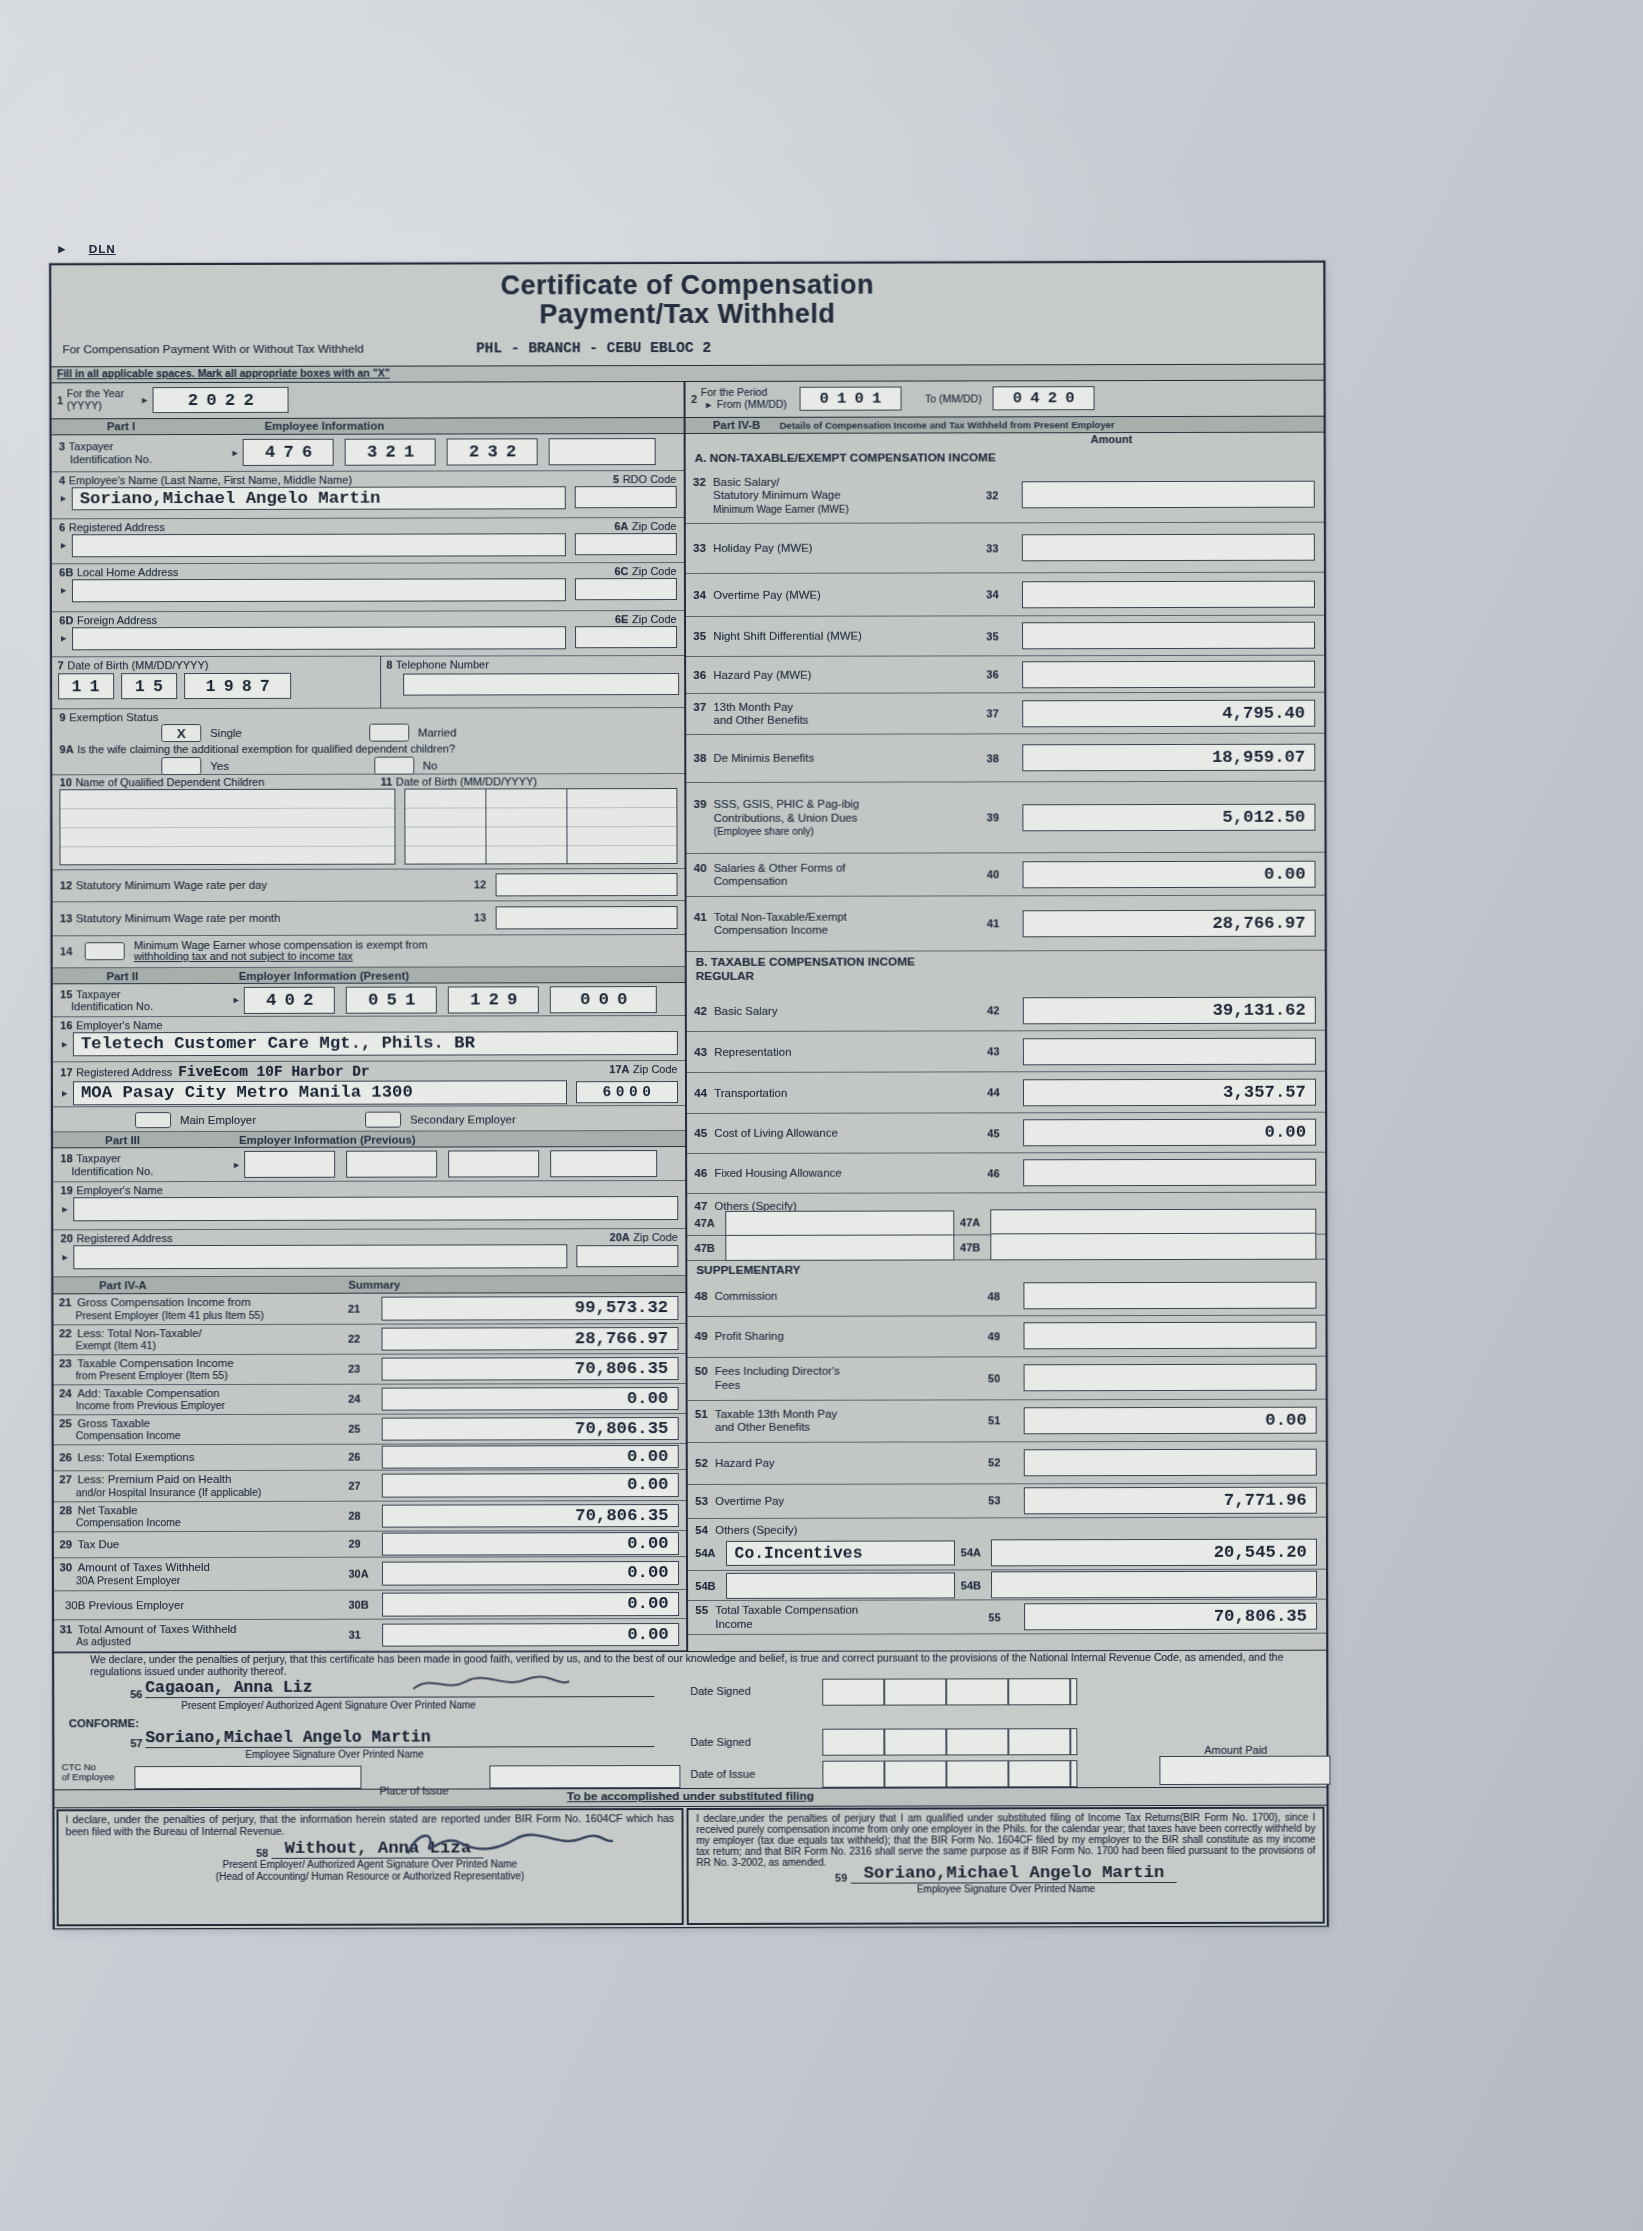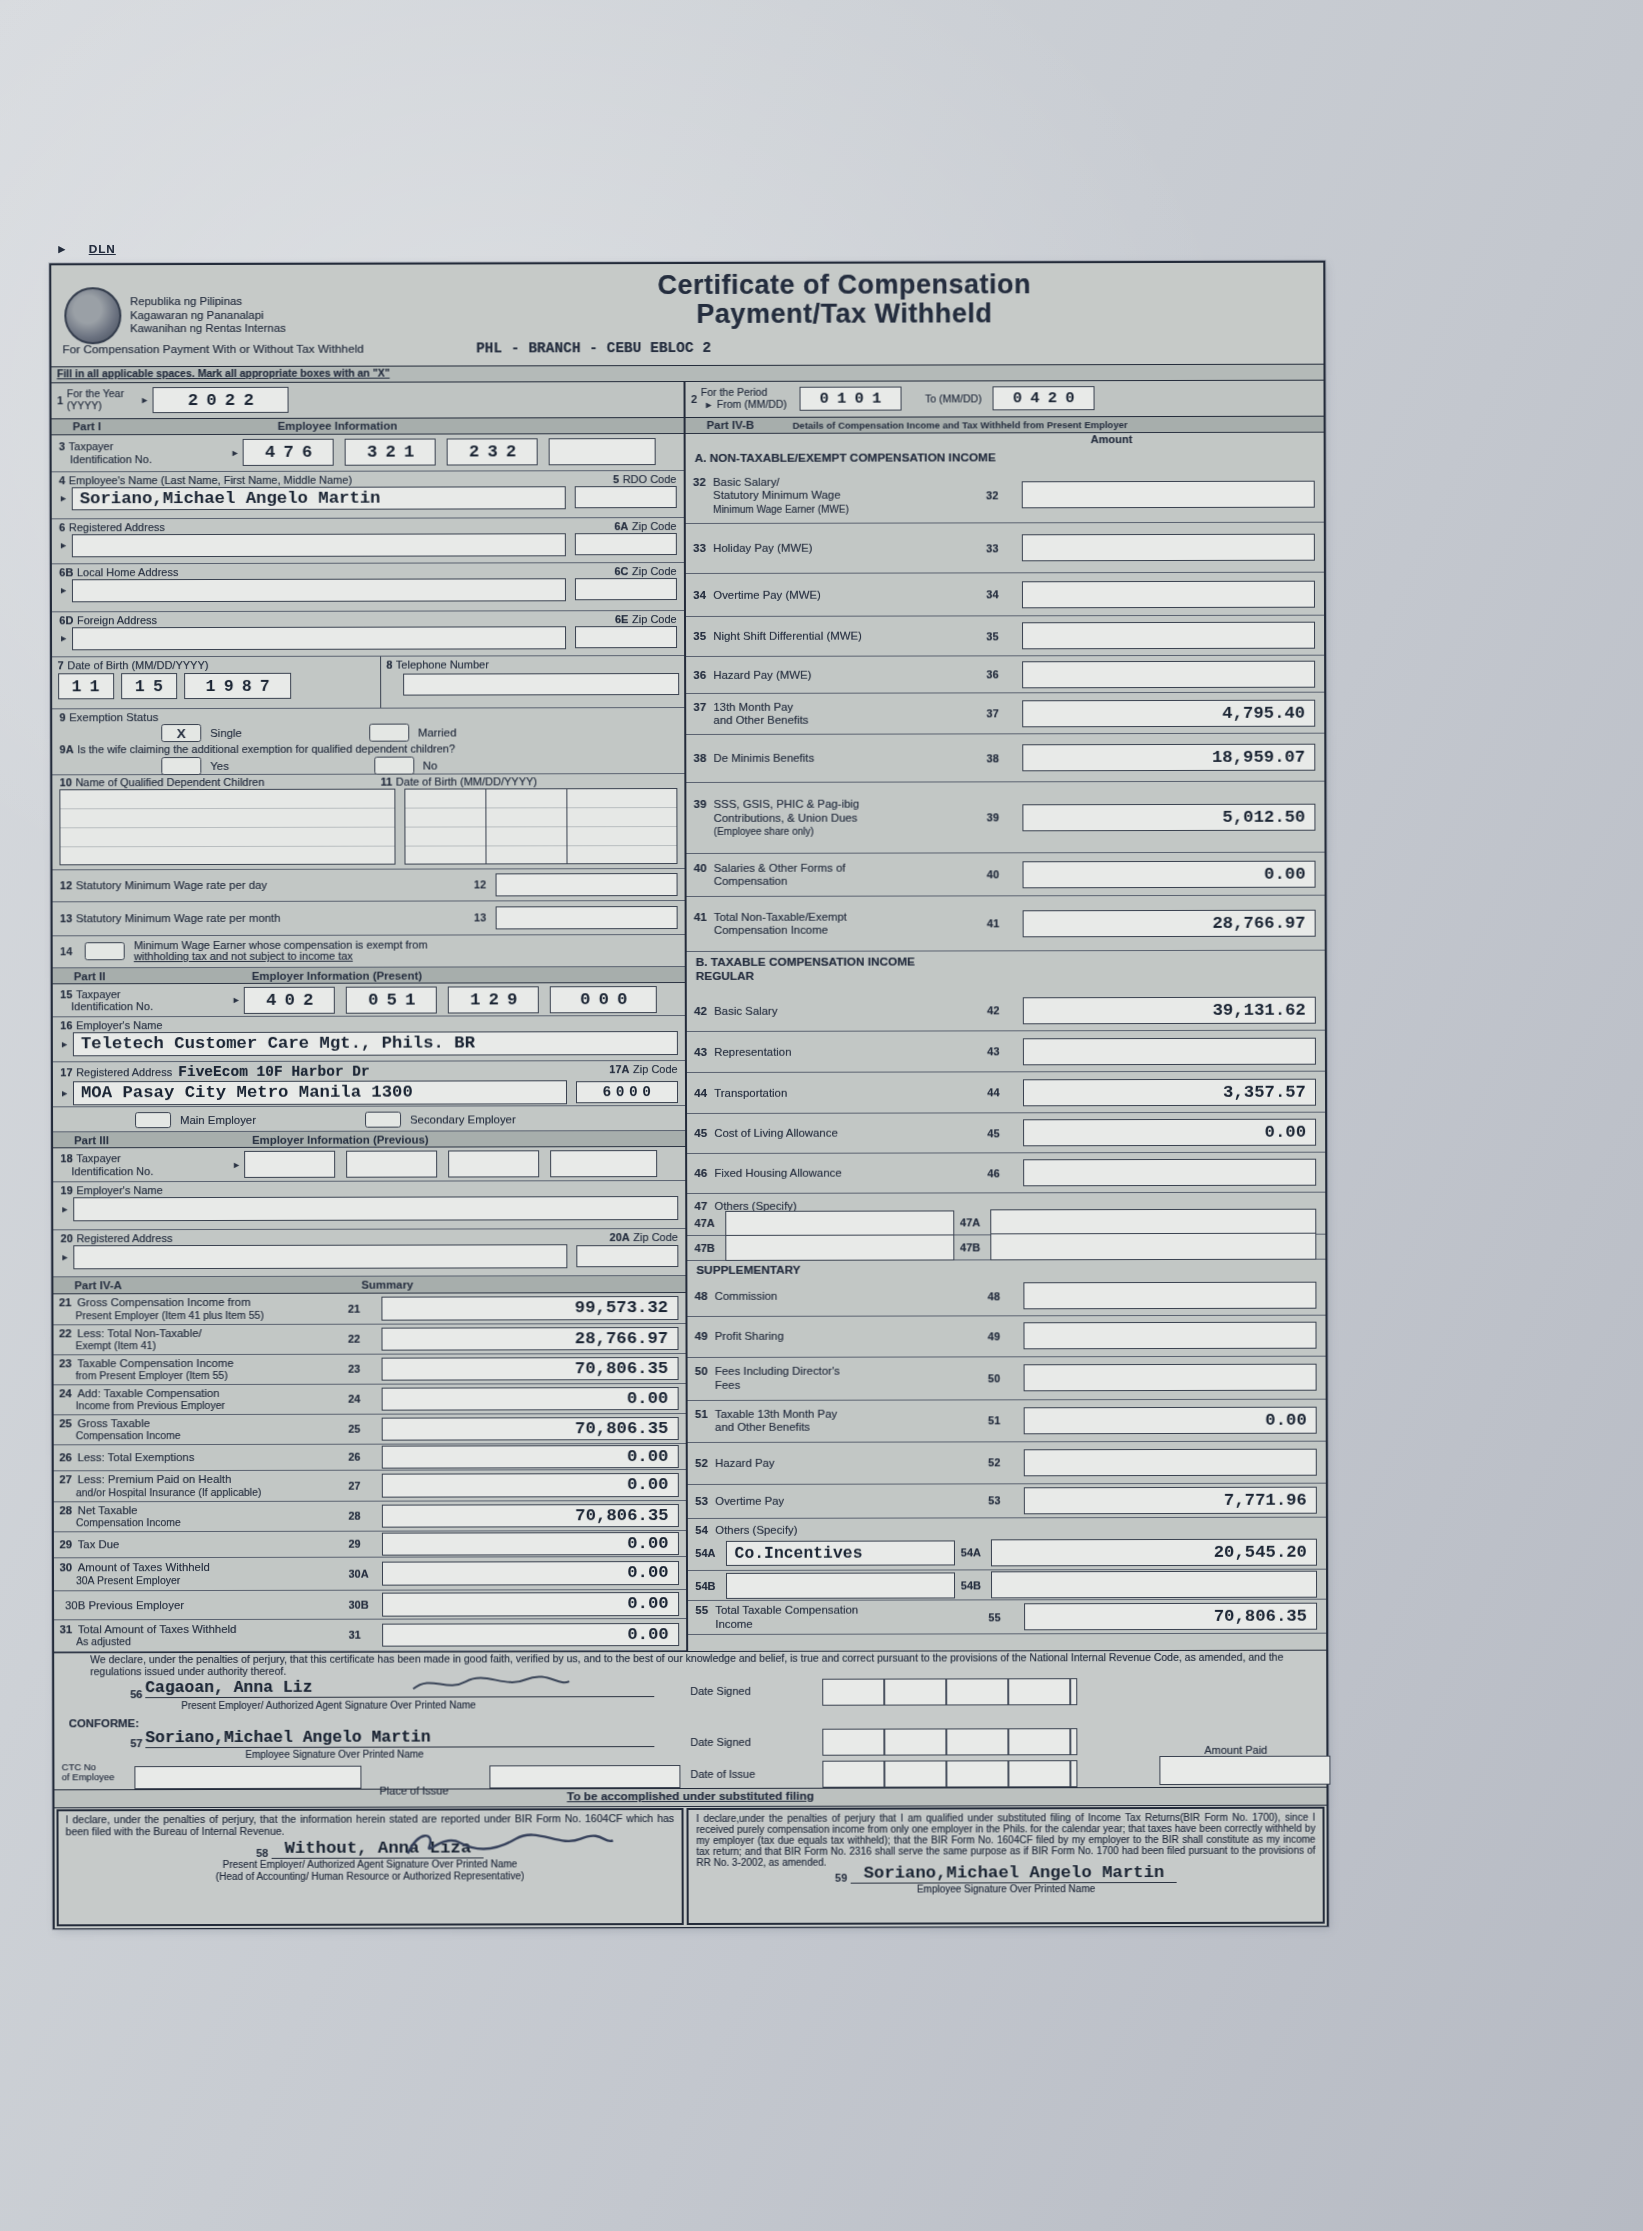--- a/index.html
+++ b/index.html
@@ -46,21 +46,21 @@
   .yr-l{width:634px;border-right:2.7px solid #232b3a;display:flex;align-items:center;box-sizing:border-box;padding-left:5.5px;}
   .yr-r{flex:1;display:flex;align-items:center;padding-left:5.5px;}
   .yr-lab{font-size:10.5px;line-height:11.8px;margin-right:12.7px;}
   .ybox{width:136px;height:25.5px;display:flex;align-items:center;justify-content:center;font-size:17.3px;}
   .pbox{width:102px;height:23.6px;display:flex;align-items:center;justify-content:center;font-size:15.5px;}
   
   .cols{display:flex;height:1234px;border-bottom:1.8px solid #232b3a;box-sizing:border-box;}
   .colL{width:634px;border-right:2.7px solid #232b3a;box-sizing:border-box;overflow:hidden;background:#c2c7c5;}
   .colR{flex:1;overflow:hidden;background:#c2c7c5;display:flex;flex-direction:column;}
   .band{display:flex;align-items:center;background:#a7aeac;border-bottom:1.8px solid #2b3342;box-sizing:border-box;height:16.4px;font-size:11.4px;}
-  .band .bp{width:123px;padding-left:21px;font-weight:bold;}
+  .band .bp{width:123px;padding-left:8px;font-weight:bold;text-align:center;}
   .band .bt{font-weight:bold;}
   .prow{border-bottom:1.4px solid #5a6270;box-sizing:border-box;position:relative;background:#c2c7c5;}
   .lblline{display:flex;justify-content:space-between;font-size:11px;padding:1.8px 7.3px 0 7.3px;}
   .valline{display:flex;align-items:center;padding:0.9px 7.3px 0 3.6px;}
   .valline .main{flex:1;height:23.6px;display:flex;align-items:center;padding-left:7.3px;font-size:17.3px;}
   .zipcell{width:102px;height:22px;margin-left:9px;display:flex;align-items:center;justify-content:center;font-size:14.5px;}
   
   .tinrow{display:flex;align-items:center;padding-left:7.3px;}
   .tinlab{width:168px;font-size:11px;line-height:12.7px;}
   .tg{width:91px;height:27px;margin-right:11px;display:flex;align-items:center;justify-content:center;font-size:17.3px;}
@@ -136,28 +136,20 @@
 </head>
 <body>
 
 <div class="paper-sheen"></div>
 
 <div class="dln ink">► <span>DLN</span></div>
 
 <div class="form">
 
   <div class="hdr" style="position:relative;">
-    <div class="hdr-left">
-      <div class="seal"></div>
-      <div class="agency ink">
-        <div>Republika ng Pilipinas</div>
-        <div>Kagawaran ng Pananalapi</div>
-        <div>Kawanihan ng Rentas Internas</div>
-      </div>
-    </div>
     <div class="hdr-center">
       <div class="title ink">Certificate of Compensation</div>
       <div class="title ink">Payment/Tax Withheld</div>
     </div>
     <div class="hdr-bottomline ink">
       <span>For Compensation Payment With or Without Tax Withheld</span>
       <span class="branch" style="margin-left:109px;">PHL - BRANCH - CEBU EBLOC 2</span>
     </div>
   </div>
 

